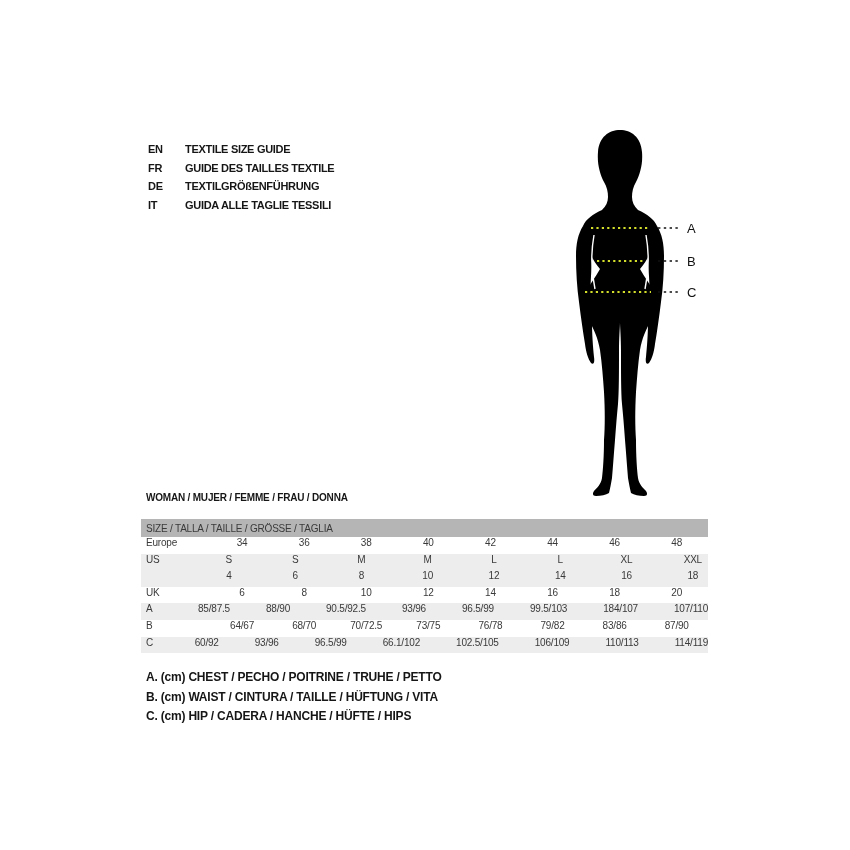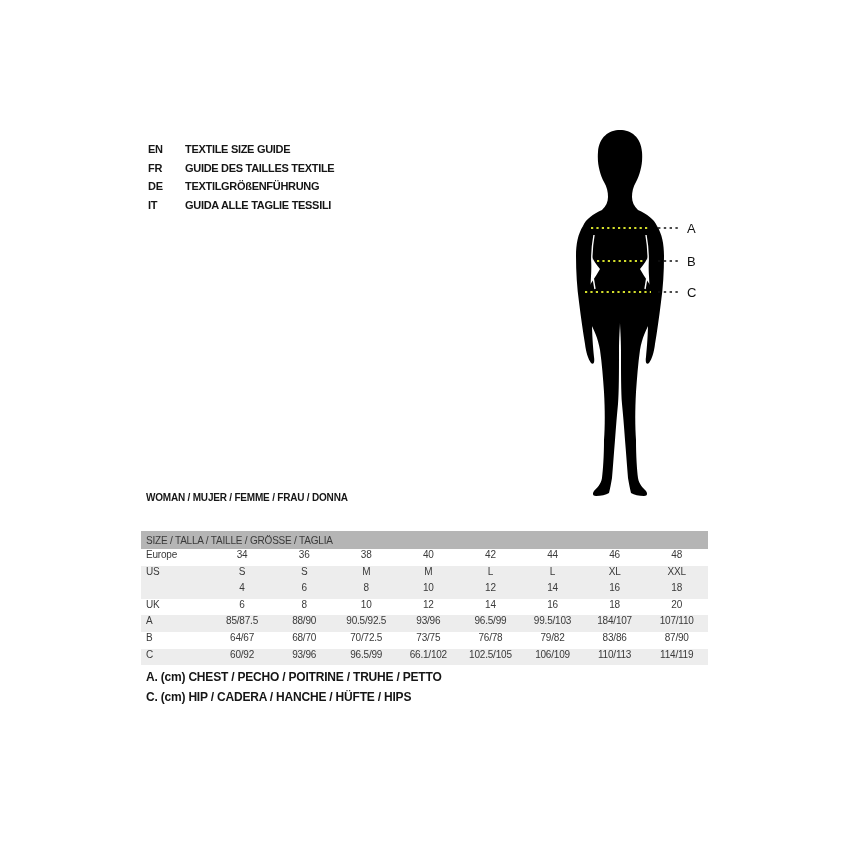--- a/index.html
+++ b/index.html
@@ -11,26 +11,26 @@
   .lang-list{position:absolute;left:148px;top:137px;}
   .lang-row{display:flex;height:18.4px;align-items:flex-end;
     font-size:11px;font-weight:bold;letter-spacing:-0.3px;color:#161616;}
   .lang-row .code{width:37px;}
   
   .figure-svg{position:absolute;left:548px;top:122px;}
   
   .group-title{position:absolute;left:146px;top:492px;
     font-size:10px;font-weight:bold;letter-spacing:-0.2px;color:#161616;}
   
-  .size-table{position:absolute;left:141px;top:519px;width:567px;margin-top:12px;}
+  .size-table{position:absolute;left:141px;top:519px;width:567px;}
   .size-header{height:18px;background:var(--header-bg,#b5b5b5);display:flex;align-items:center;
     padding-left:5px;box-sizing:border-box;font-size:10px;letter-spacing:-0.2px;color:#3a3a3a;}
   .trow{display:flex;height:16.6px;align-items:flex-start;font-size:10px;
     letter-spacing:-0.2px;color:#3a3a3a;}
-  .trow.shaded{background:var(--shade-bg,#ededed);}
+  .trow.shaded{background:var(--shade-bg,#ededed);gap:36px;}
   .trow .rlabel{width:70px;padding-left:5px;box-sizing:border-box;}
   .trow .cell{width:62.1px;text-align:center;}
   
   .legend{position:absolute;left:146px;top:668px;}
   .legend-item{font-size:12px;font-weight:bold;letter-spacing:-0.2px;
     line-height:19.6px;color:#161616;}
 </style>
 </head>
 <body>
 
@@ -185,16 +185,17 @@
           <span class="cell">102.5/105</span>
           <span class="cell">106/109</span>
           <span class="cell">110/113</span>
           <span class="cell">114/119</span>
         </div>
   </div>
   </div>
 
   <div class="legend">
     <div class="legend-item">A. (cm) CHEST / PECHO / POITRINE / TRUHE / PETTO</div>
+    <div class="legend-item">B. (cm) WAIST / CINTURA / TAILLE / HÜFTUNG / VITA</div>
     <div class="legend-item">C. (cm) HIP / CADERA / HANCHE / HÜFTE / HIPS</div>
   </div>
 
 </div>
 
 </body></html>

